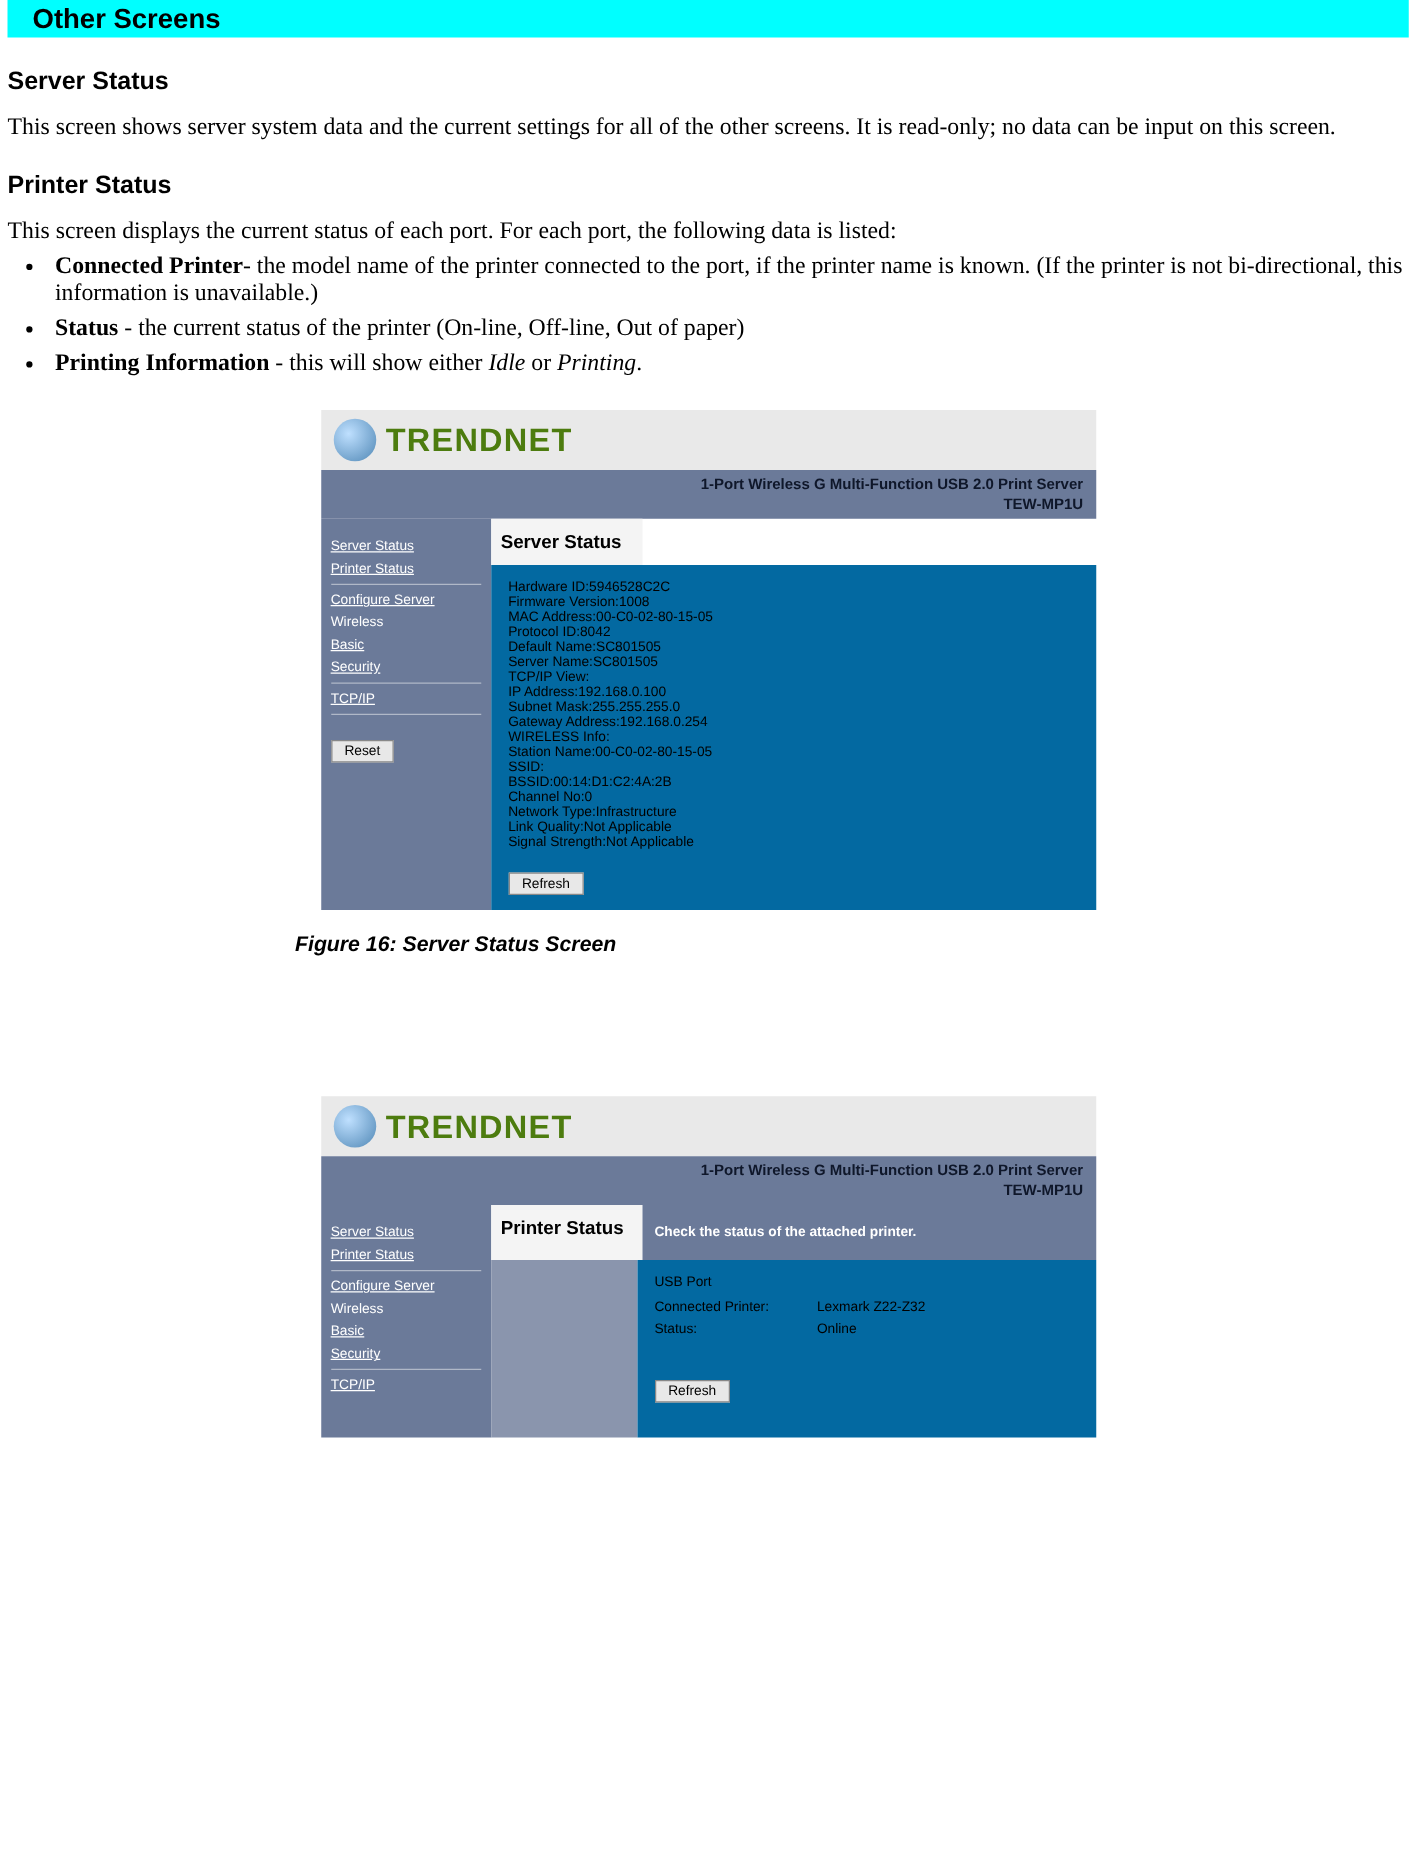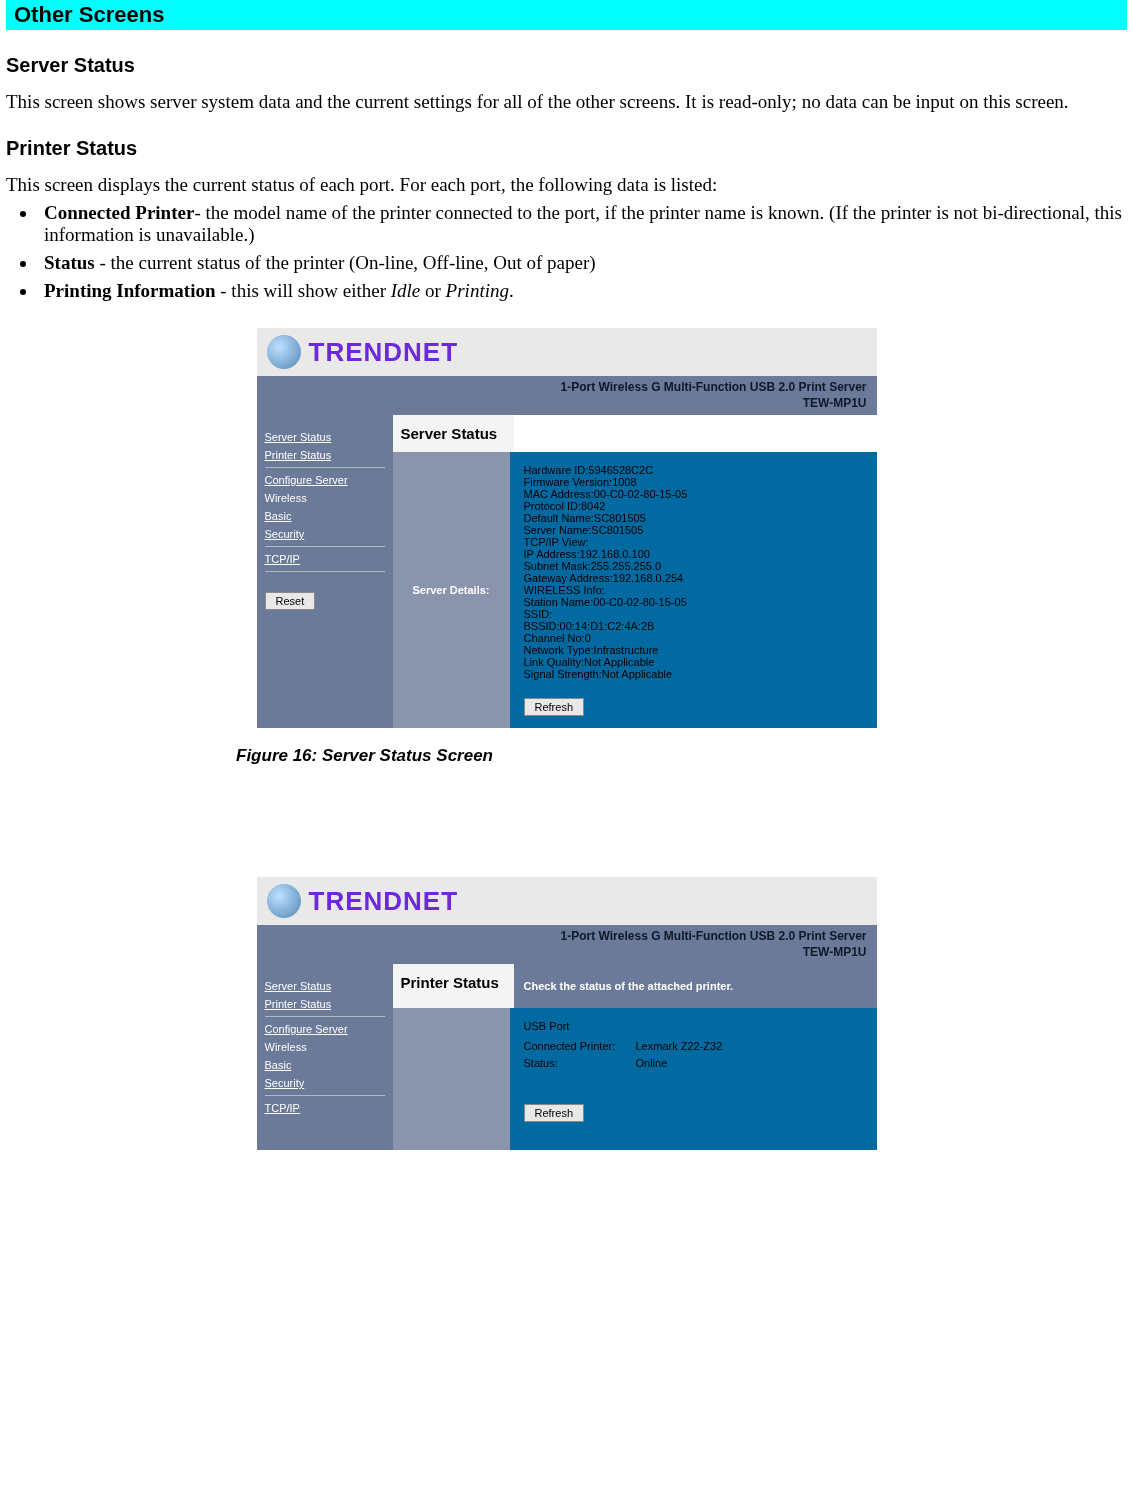--- a/index.html
+++ b/index.html
@@ -13,21 +13,21 @@
   .page {
     padding: 0 6px 40px 6px;
     position: relative;
     min-height: 1488px;
   }
   .banner {
     background: #00ffff;
     font-family: Arial, sans-serif;
     font-weight: bold;
     font-size: 22px;
-    padding: 2px 8px;
+    padding: 2px 20px;
     margin-bottom: 20px;
   }
   h2 {
     font-family: Arial, sans-serif;
     font-size: 20px;
     margin: 24px 0 14px 0;
   }
   p { font-size: 19px; margin: 0 0; }
   ul { margin: 6px 0 6px 0; padding-left: 32px; }
   li { font-size: 19px; margin: 6px 0; padding-left: 6px; }
@@ -57,21 +57,21 @@
     align-items: center;
     padding-left: 10px;
   }
   .logo-dot {
     width: 34px; height: 34px; border-radius: 50%;
     background: radial-gradient(circle at 35% 35%, #bfe0ff, #4f87b5);
     margin-right: 8px;
   }
   .logo-text {
     font-size: 26px; font-weight: bold; letter-spacing: 1px;
-    color: #6d28d9;
+    color: #4d7c0f;
   }
   .ss-head2 {
     background: #6b7a99;
     color: #0f172a;
     font-size: 12px;
     font-weight: bold;
     text-align: right;
     padding: 4px 10px;
     line-height: 1.3;
   }
@@ -104,21 +104,21 @@
   .ss-content .cl {
     width:105px; background:#8a95ad; color:#fff; font-size:11px; font-weight:bold;
     display:flex; align-items:center; justify-content:center; padding:0 6px;
   }
   .ss-content .cr { flex:1; background:#0369a1; padding:12px 14px; font-size:11px; color:#000;}
   .refresh-btn {
     background:#e8e8e8; border:1px solid #888; font-size:11px; padding:2px 10px;
     margin-top:18px;
   }
   .kv { display:flex; margin:5px 0; font-size:11px;}
-  .kv .k{ width:112px;}
+  .kv .k{ width:130px;}
   .spacer-large { height: 85px; }
 </style>
 </head>
 <body>
 
 <div class="page">
 
   <div class="banner">Other Screens</div>
 
   <h2>Server Status</h2>
@@ -161,21 +161,20 @@
           <div class="nav-sep"></div>
           <a>TCP/IP</a>
           <div class="nav-sep"></div>
           <button class="reset-btn">Reset</button>
         </div>
         <div class="ss-main">
           <div class="ss-titlebar">
             <div class="lbl">Server Status</div>
           </div>
           <div class="ss-content">
-            <div class="cl">Server Details:</div>
             <div class="cr">
               <div id="fig16-lines">
                   <div>Hardware ID:5946528C2C</div>
                   <div>Firmware Version:1008</div>
                   <div>MAC Address:00-C0-02-80-15-05</div>
                   <div>Protocol ID:8042</div>
                   <div>Default Name:SC801505</div>
                   <div>Server Name:SC801505</div>
                   <div>TCP/IP View:</div>
                   <div>IP Address:192.168.0.100</div>

